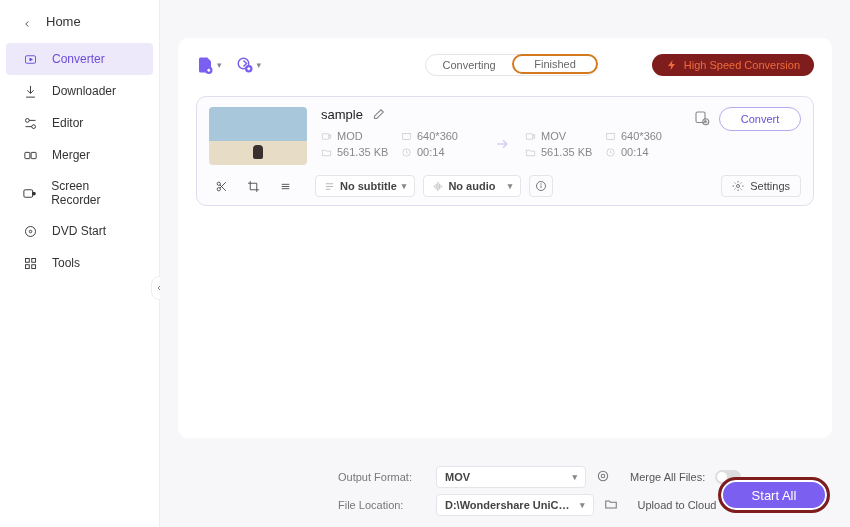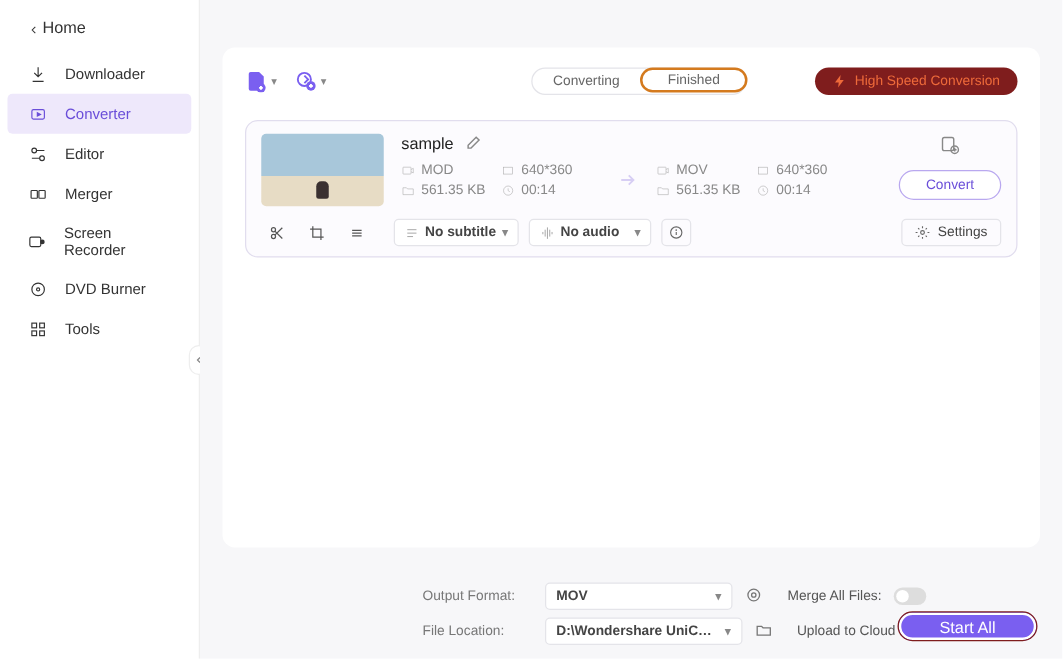--- a/index.html
+++ b/index.html
@@ -6,21 +6,21 @@
 body { width: 850px; height: 527px; background: #fff; position: relative; overflow: hidden; font-size: 12px; color: #333; }
 
 
 .titlebar { position: absolute; top: 0; right: 0; height: 28px; display: flex; align-items: center; gap: 10px; padding: 0 18px; }
 .titlebar .avatar { width: 18px; height: 18px; border-radius: 50%; background: #f6a94a; }
 .titlebar .icon-btn { width: 16px; height: 16px; display: flex; align-items: center; justify-content: center; color: #555; }
 .titlebar svg { width: 14px; height: 14px; stroke: #555; }
 
 
 .sidebar { position: absolute; top: 0; left: 0; width: 160px; height: 100%; background: #fff; border-right: 1px solid #eee; }
-.home-hdr { display: flex; align-items: flex-end; gap: 2px; padding: 14px 22px 10px 22px; font-size: 13px; color: #333; }
+.home-hdr { display: flex; align-items: flex-end; gap: 14px; padding: 14px 22px 10px 22px; font-size: 13px; color: #333; }
 .home-hdr svg { width: 10px; height: 10px; stroke: #333; }
 .nav { padding-top: 4px; }
 .nav-item { display: flex; align-items: center; gap: 14px; padding: 8px 22px; font-size: 12px; color: #333; cursor: pointer; }
 .nav-item.active { background: #eee8fb; color: #6a4ed9; border-radius: 4px; margin: 0 6px; padding-left: 16px; }
 .nav-item .ico { width: 16px; height: 16px; display: flex; align-items: center; justify-content: center; }
 .nav-item svg { width: 15px; height: 15px; stroke: currentColor; fill: none; stroke-width: 1.5; }
 .collapse-knob { position: absolute; right: -8px; top: 276px; width: 16px; height: 24px; background: #fff; border: 1px solid #eee; border-radius: 10px; display: flex; align-items: center; justify-content: center; }
 
 
 .main { position: absolute; left: 160px; right: 0; top: 0; bottom: 0; background: #f7f7f9; display: flex; flex-direction: column; }
@@ -43,21 +43,21 @@
 .thumb { width: 98px; height: 58px; border-radius: 4px; background: linear-gradient(to bottom, #a8c7da 0%, #a8c7da 58%, #e7dcc5 58%, #e7dcc5 100%); position: relative; overflow:hidden; }
 .thumb .person { position:absolute; bottom:6px; left:44px; width:10px; height:14px; background:#3a3030; border-radius:4px 4px 2px 2px; }
 .info { flex: 1; margin-left: 14px; }
 .title-row { display: flex; align-items: center; gap: 8px; font-size: 13px; color: #222; margin-bottom: 8px; }
 .title-row svg { width: 14px; height: 14px; stroke: #888; }
 .meta-grid { display: grid; grid-template-columns: 80px 80px 44px 80px 80px; row-gap: 4px; font-size: 11px; color: #888; align-items: center; }
 .meta-cell { display: flex; align-items: center; gap: 5px; }
 .meta-cell svg { width: 11px; height: 11px; stroke: #aaa; fill: none; }
 .arrow-cell { grid-row: 1 / span 2; grid-column: 3; display:flex; align-items:center; justify-content:center; }
 .arrow-cell svg { width: 18px; height: 18px; fill: #d7cef4; }
-.card-right { display: flex; flex-direction: column; align-items: center; gap: 8px; margin-left: 8px; }
+.card-right { display: flex; flex-direction: row; align-items: center; gap: 8px; margin-left: 8px; }
 .gear-ico svg { width: 18px; height: 18px; stroke: #888; fill:none; }
 .convert-btn { border: 1px solid #b9a8ef; color: #6a4ed9; background: #fff; border-radius: 14px; width: 82px; height: 24px; display: flex; align-items: center; justify-content: center; font-size: 11px; cursor:pointer; }
 
 .card-bottom { margin-top: 10px; display: flex; align-items: center; gap: 8px; }
 .mini-btn { width: 24px; height: 22px; display:flex; align-items:center; justify-content:center; color:#555; cursor:pointer; }
 .mini-btn svg { width:13px; height:13px; stroke:#555; fill:none; }
 .select { border:1px solid #e4e4e9; border-radius:4px; height:22px; display:flex; align-items:center; padding:0 8px; font-size:11px; color:#444; background:#fff; gap:5px; cursor:pointer; min-width:98px; position:relative;font-weight:bold; }
 .select .caret { margin-left:auto; font-size:9px; color:#888; }
 .select svg { width:11px; height:11px; stroke:#666; fill:none; }
 .round-ico { width:24px; height:22px; border:1px solid #e4e4e9; border-radius:4px; display:flex; align-items:center; justify-content:center; cursor:pointer; }
@@ -66,21 +66,21 @@
 .settings-pill svg { width:12px; height:12px; stroke:#666; fill:none; }
 
 
 .footer { position:absolute; left:178px; right:18px; bottom:12px; height:48px; display:flex; flex-direction:column; justify-content:center; gap:6px; font-size:11px; color:#555; }
 .footer-row { display:flex; align-items:center; gap:10px; }
 .footer-label { width:88px; color:#777; }
 .footer .select { min-width:150px; }
 .toggle { width:26px; height:14px; background:#ddd; border-radius:8px; position:relative; }
 .toggle::after { content:''; position:absolute; width:10px; height:10px; background:#fff; border-radius:50%; top:2px; left:2px; }
 .footer-ico svg { width:14px; height:14px; stroke:#777; fill:none; }
-.start-all { position:absolute; right:20px; bottom:14px; width:112px; height:24px; border-radius:20px; background:#7a5ff0; color:#fff; display:flex; align-items:center; justify-content:center; font-size:13px; cursor:pointer; border:1px solid #7f1d1d; box-shadow:0 0 0 2px #fff inset; }
+.start-all { position:absolute; right:20px; bottom:14px; width:112px; height:36px; border-radius:20px; background:#7a5ff0; color:#fff; display:flex; align-items:center; justify-content:center; font-size:13px; cursor:pointer; border:3px solid #7f1d1d; box-shadow:0 0 0 2px #fff inset; }
 
 </style>
 </head>
 <body>
 
 <div class="titlebar">
   <div class="avatar"></div>
   <div class="icon-btn">
       <svg viewBox="0 0 24 24" fill="none" stroke-width="2">
         <path d="M4 14v-2a8 8 0 0 1 16 0v2"></path>
@@ -114,36 +114,36 @@
 </div>
 
 <div class="sidebar">
   <div class="home-hdr">
     <svg viewBox="0 0 24 24" fill="none" stroke-width="2">
         <polyline points="15 18 9 12 15 6"></polyline>
       </svg>
     <span>Home</span>
   </div>
   <div class="nav">
-    <div class="nav-item">
-      <span class="ico">
-          <svg viewBox="0 0 24 24">
-            <path d="M12 3v12m-5-5 5 5 5-5M5 21h14"></path>
-          </svg>
-        </span>
-      <span>Downloader</span>
-    </div>
     <div class="nav-item active">
       <span class="ico">
           <svg viewBox="0 0 24 24">
             <rect x="4" y="6" width="16" height="12" rx="2"></rect>
             <polygon points="11,10 15,12 11,14" fill="currentColor"></polygon>
           </svg>
         </span>
       <span>Converter</span>
+    </div>
+    <div class="nav-item">
+      <span class="ico">
+          <svg viewBox="0 0 24 24">
+            <path d="M12 3v12m-5-5 5 5 5-5M5 21h14"></path>
+          </svg>
+        </span>
+      <span>Downloader</span>
     </div>
     <div class="nav-item">
       <span class="ico">
           <svg viewBox="0 0 24 24">
             <circle cx="7" cy="7" r="3"></circle>
             <circle cx="17" cy="17" r="3"></circle>
             <line x1="10" y1="7" x2="20" y2="7"></line>
             <line x1="4" y1="17" x2="14" y2="17"></line>
           </svg>
         </span>
@@ -167,21 +167,21 @@
         </span>
       <span>Screen Recorder</span>
     </div>
     <div class="nav-item">
       <span class="ico">
           <svg viewBox="0 0 24 24">
             <circle cx="12" cy="12" r="8"></circle>
             <circle cx="12" cy="12" r="2"></circle>
           </svg>
         </span>
-      <span>DVD Burner</span>
+      <span>DVD Start</span>
     </div>
     <div class="nav-item">
       <span class="ico">
           <svg viewBox="0 0 24 24">
             <rect x="4" y="4" width="6" height="6"></rect>
             <rect x="14" y="4" width="6" height="6"></rect>
             <rect x="4" y="14" width="6" height="6"></rect>
             <rect x="14" y="14" width="6" height="6"></rect>
           </svg>
         </span>

